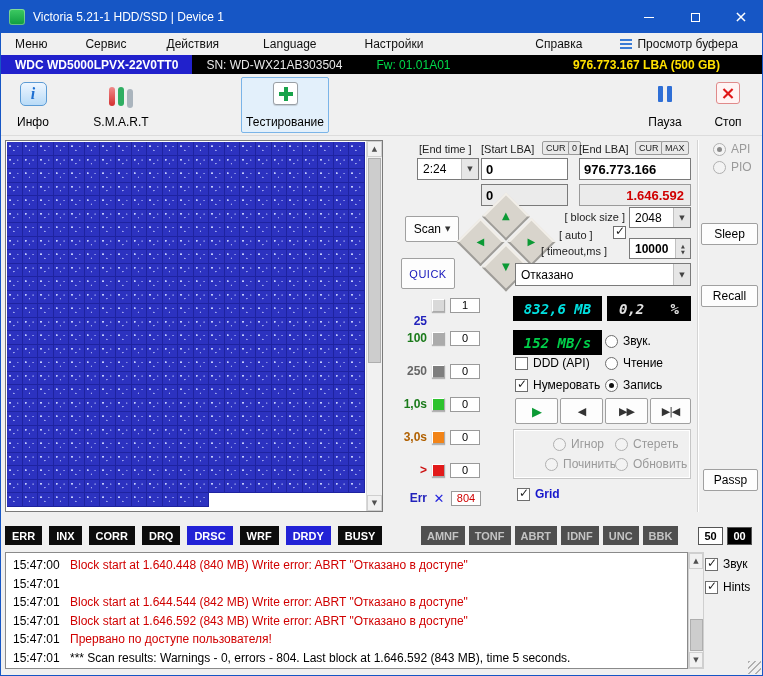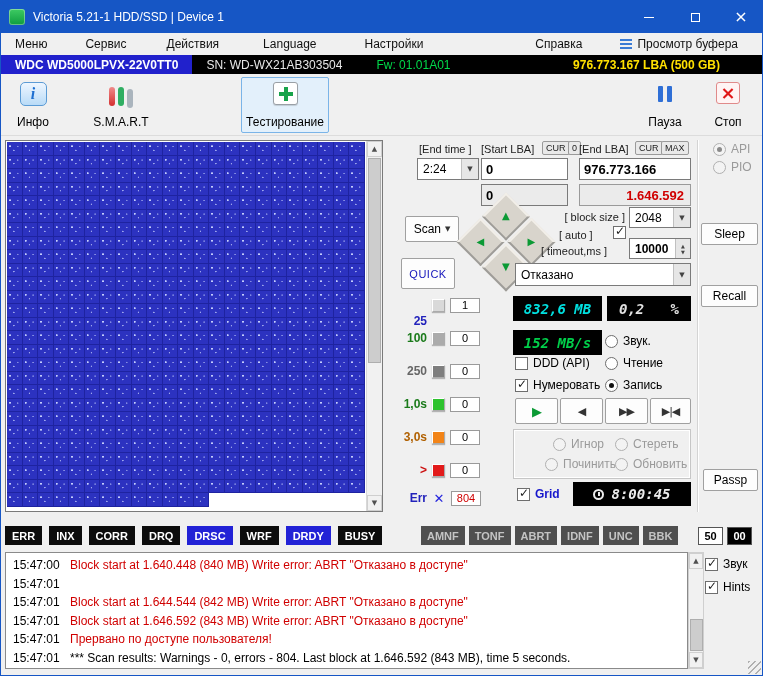--- a/index.html
+++ b/index.html
@@ -954,24 +954,20 @@
   </div>
   <div class="radio-row" style="left:614px;top:456px">
     <span class="radio dis"></span>
     <span class="rlabel gray">Обновить</span>
   </div>
 
   <div class="check-row" style="left:516px;top:486px">
     <span class="cb on"></span>
     <span class="rlabel grid-lbl">Grid</span>
   </div>
-  <div class="lcd timer" style="left:572px;top:481px;width:118px;height:24px">
-    <span class="clock-icon"></span>
-    <span>8:00:45</span>
-  </div>
 
   <div class="legend-row" style="top:296px">
     <span class="lg-label" style="color: rgb(34, 34, 187); margin-top: 32px;">25</span>
     <span class="lg-sq" style="background: rgb(217, 217, 217);"></span>
     <span class="lg-count">1</span>
   </div>
   <div class="legend-row" style="top:329px">
     <span class="lg-label" style="color: rgb(26, 122, 26);">100</span>
     <span class="lg-sq" style="background: rgb(171, 171, 171);"></span>
     <span class="lg-count">0</span>

